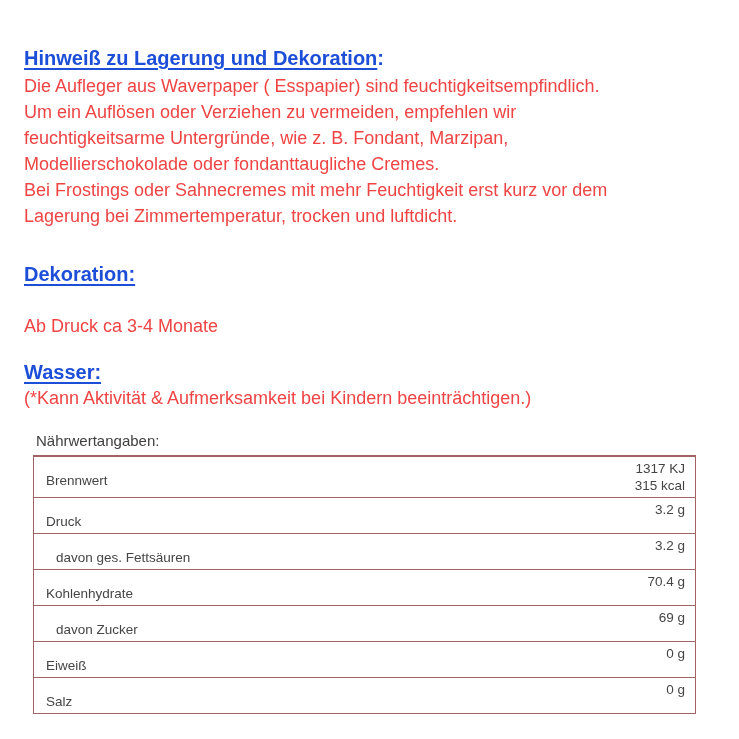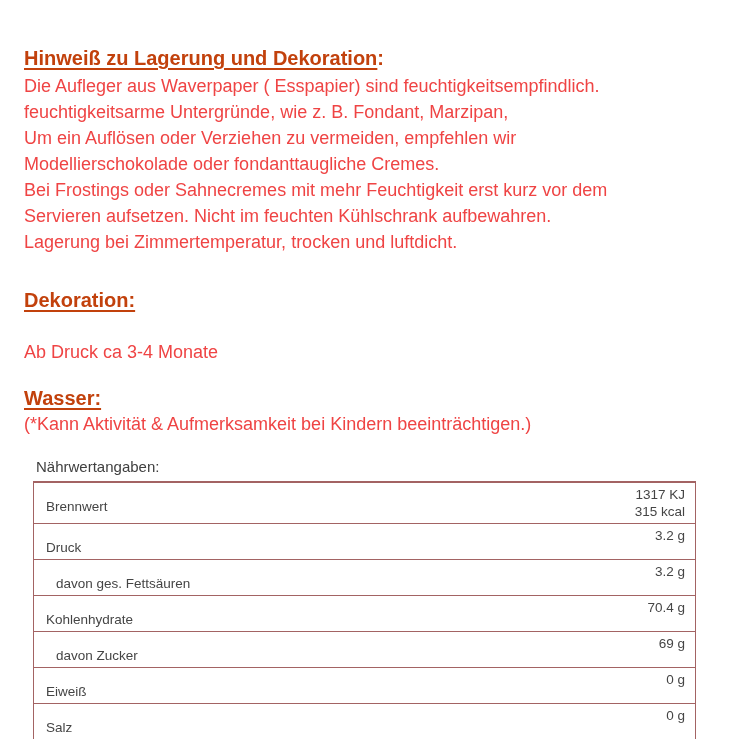--- a/index.html
+++ b/index.html
@@ -14,21 +14,21 @@
     width: 739px; height: 739px;
     padding: 45px 24px 0 24px;
     background: #ffffff;
     overflow: hidden;
   }
   .sec-heading {
     margin: 0;
     font-size: 20px;
     line-height: 26px;
     font-weight: 700;
-    color: #c2410c;
+    color: #1d4ed8;
     white-space: nowrap;
   }
   .u {
     text-decoration: underline;
     text-decoration-thickness: 2px;
     text-underline-offset: 3px;
   }
   .body-text { font-size: 18px; line-height: 26px; color: #ef4444; }
   .body-text .line { white-space: nowrap; }
 
@@ -73,25 +73,24 @@
 </style>
 </head>
 <body>
 
 <div class="page">
 
   <section class="sec-storage">
     <h2 class="sec-heading"><span class="u">Hinweiß zu Lagerung und Dekoration</span><span>:</span></h2>
     <div class="body-text">
         <div class="line">Die Aufleger aus Waverpaper ( Esspapier) sind feuchtigkeitsempfindlich.</div>
+        <div class="line">Um ein Auflösen oder Verziehen zu vermeiden, empfehlen wir</div>
         <div class="line">feuchtigkeitsarme Untergründe, wie z. B. Fondant, Marzipan,</div>
-        <div class="line">Um ein Auflösen oder Verziehen zu vermeiden, empfehlen wir</div>
         <div class="line">Modellierschokolade oder fondanttaugliche Cremes.</div>
         <div class="line">Bei Frostings oder Sahnecremes mit mehr Feuchtigkeit erst kurz vor dem</div>
-        <div class="line">Servieren aufsetzen. Nicht im feuchten Kühlschrank aufbewahren.</div>
         <div class="line">Lagerung bei Zimmertemperatur, trocken und luftdicht.</div>
       </div>
   </section>
 
   <section class="sec-shelf">
     <h2 class="sec-heading"><span class="u">Dekoration:</span></h2>
     <div class="body-text">
         <div class="line">Ab Druck ca 3-4 Monate</div>
       </div>
   </section>

